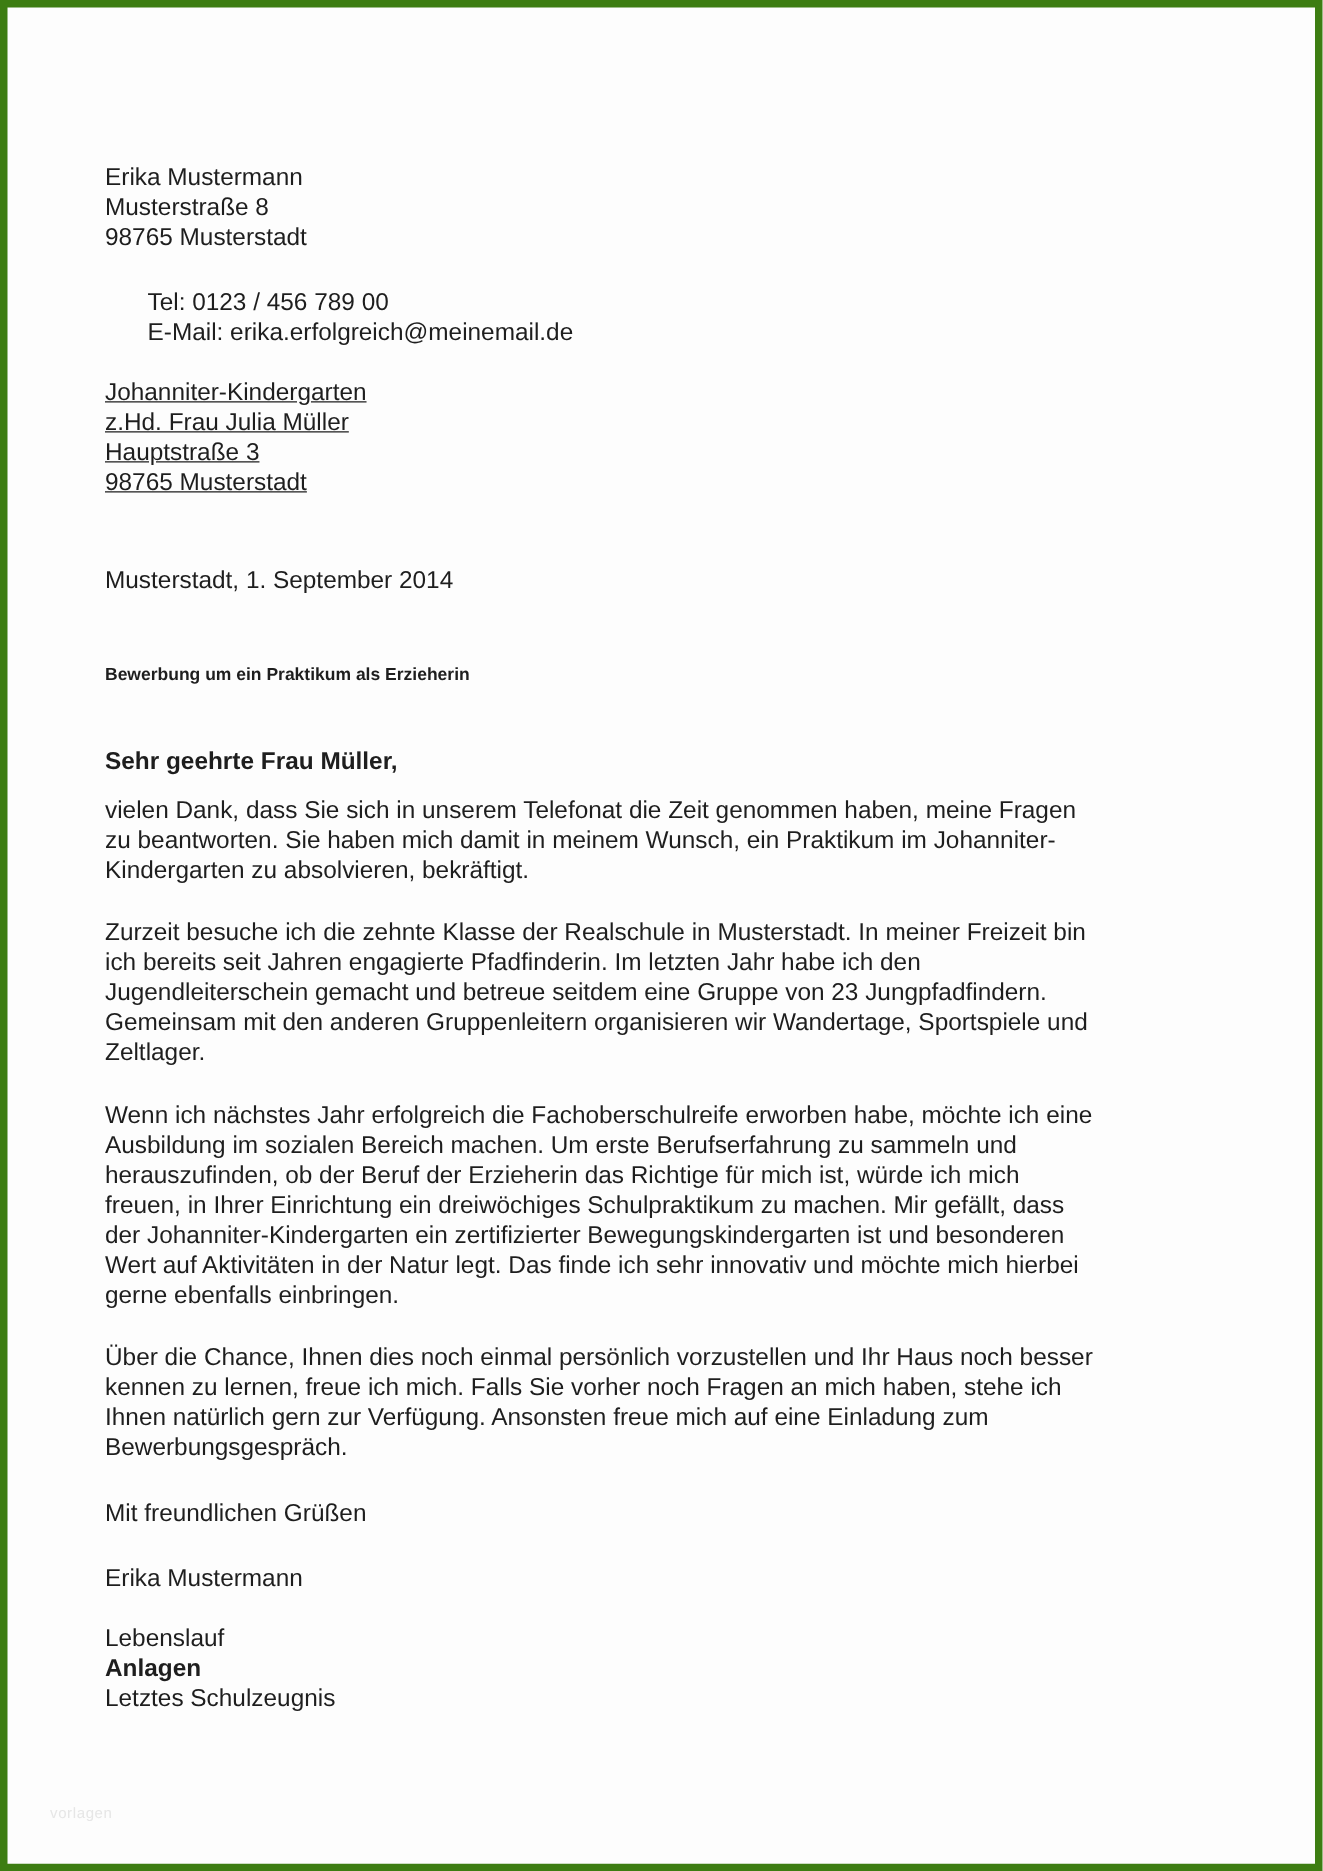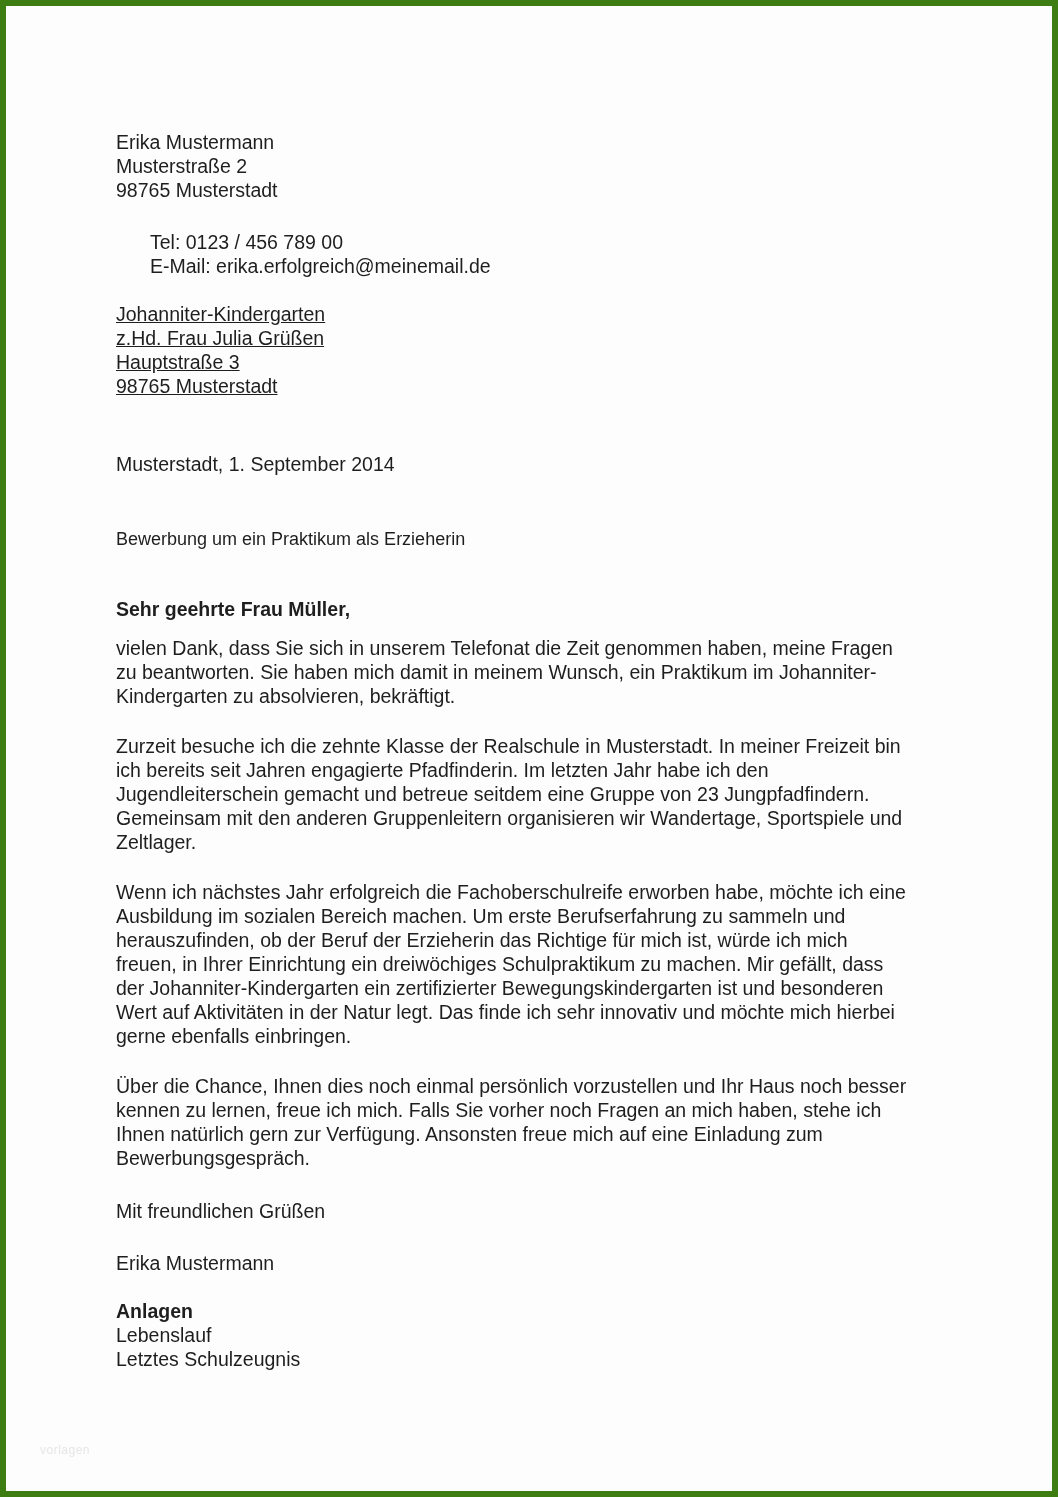--- a/index.html
+++ b/index.html
@@ -14,36 +14,36 @@
     border: 6px solid #3d7d12;
     position: relative;
     font-family: "Liberation Sans", "DejaVu Sans", sans-serif;
     color: #1e1e1e;
     overflow: hidden;
   }
   .page-content {
     box-sizing: border-box;
     width: 100%;
     height: 100%;
-    padding: 124px 126px 0 110px;
+    padding: 124px 126px 0 78px;
     font-size: 19.5px;
     line-height: 24px;
   }
   .block { margin: 0; }
   .line { white-space: pre; }
   .sender-block { margin-top: 0; }
   .contact-block { margin-top: 28px; margin-left: 34px; }
   .recipient-block { margin-top: 24px; text-decoration: underline; }
   .date-line {
     margin-top: 54px;
   }
   .subject-line {
     margin-top: 51px;
-    font-weight: normal;
-    font-size: 18px;
+    font-weight: bold;
+    font-size: 14px;
   }
   .salutation { margin-top: 46px; font-weight: bold; }
   .paragraph {
     margin: 0;
     margin-top: 26px;
     max-width: 795px;
   }
   .paragraph.first { margin-top: 15px; }
   .closing { margin-top: 29px; }
   .signature { margin-top: 28px; }
@@ -58,52 +58,52 @@
     letter-spacing: 0.5px;
   }
 </style>
 </head>
 <body>
 
 <div class="page-content">
 
   <div class="block sender-block">
     <div class="line">Erika Mustermann</div>
-    <div class="line">Musterstraße 2</div>
+    <div class="line">Musterstraße 8</div>
     <div class="line">98765 Musterstadt</div>
   </div>
 
   <div class="block contact-block">
     <div class="line">Tel: 0123 / 456 789 00</div>
     <div class="line">E-Mail: erika.erfolgreich@meinemail.de</div>
   </div>
 
   <div class="block recipient-block">
     <div class="line">Johanniter-Kindergarten</div>
-    <div class="line">z.Hd. Frau Julia Grüßen</div>
+    <div class="line">z.Hd. Frau Julia Müller</div>
     <div class="line">Hauptstraße 3</div>
     <div class="line">98765 Musterstadt</div>
   </div>
 
   <div class="block date-line">Musterstadt, 1. September 2014</div>
 
   <div class="block subject-line">Bewerbung um ein Praktikum als Erzieherin</div>
 
   <div class="block salutation">Sehr geehrte Frau Müller,</div>
 
   <p class="paragraph first">vielen Dank, dass Sie sich in unserem Telefonat die Zeit genommen haben, meine Fragen zu beantworten. Sie haben mich damit in meinem Wunsch, ein Praktikum im Johanniter-Kindergarten zu absolvieren, bekräftigt.</p>
   <p class="paragraph">Zurzeit besuche ich die zehnte Klasse der Realschule in Musterstadt. In meiner Freizeit bin ich bereits seit Jahren engagierte Pfadfinderin. Im letzten Jahr habe ich den Jugendleiterschein gemacht und betreue seitdem eine Gruppe von 23 Jungpfadfindern. Gemeinsam mit den anderen Gruppenleitern organisieren wir Wandertage, Sportspiele und Zeltlager.</p>
   <p class="paragraph">Wenn ich nächstes Jahr erfolgreich die Fachoberschulreife erworben habe, möchte ich eine Ausbildung im sozialen Bereich machen. Um erste Berufserfahrung zu sammeln und herauszufinden, ob der Beruf der Erzieherin das Richtige für mich ist, würde ich mich freuen, in Ihrer Einrichtung ein dreiwöchiges Schulpraktikum zu machen. Mir gefällt, dass der Johanniter-Kindergarten ein zertifizierter Bewegungskindergarten ist und besonderen Wert auf Aktivitäten in der Natur legt. Das finde ich sehr innovativ und möchte mich hierbei gerne ebenfalls einbringen.</p>
   <p class="paragraph">Über die Chance, Ihnen dies noch einmal persönlich vorzustellen und Ihr Haus noch besser kennen zu lernen, freue ich mich. Falls Sie vorher noch Fragen an mich haben, stehe ich Ihnen natürlich gern zur Verfügung. Ansonsten freue mich auf eine Einladung zum Bewerbungsgespräch.</p>
 
   <div class="block closing">Mit freundlichen Grüßen</div>
 
   <div class="block signature">Erika Mustermann</div>
 
   <div class="block enclosures">
+    <div class="line">Lebenslauf</div>
     <div class="line enclosures-heading">Anlagen</div>
-    <div class="line">Lebenslauf</div>
     <div class="line">Letztes Schulzeugnis</div>
   </div>
 
 </div>
 
 <div class="watermark">vorlagen</div>
 
 </body></html>

